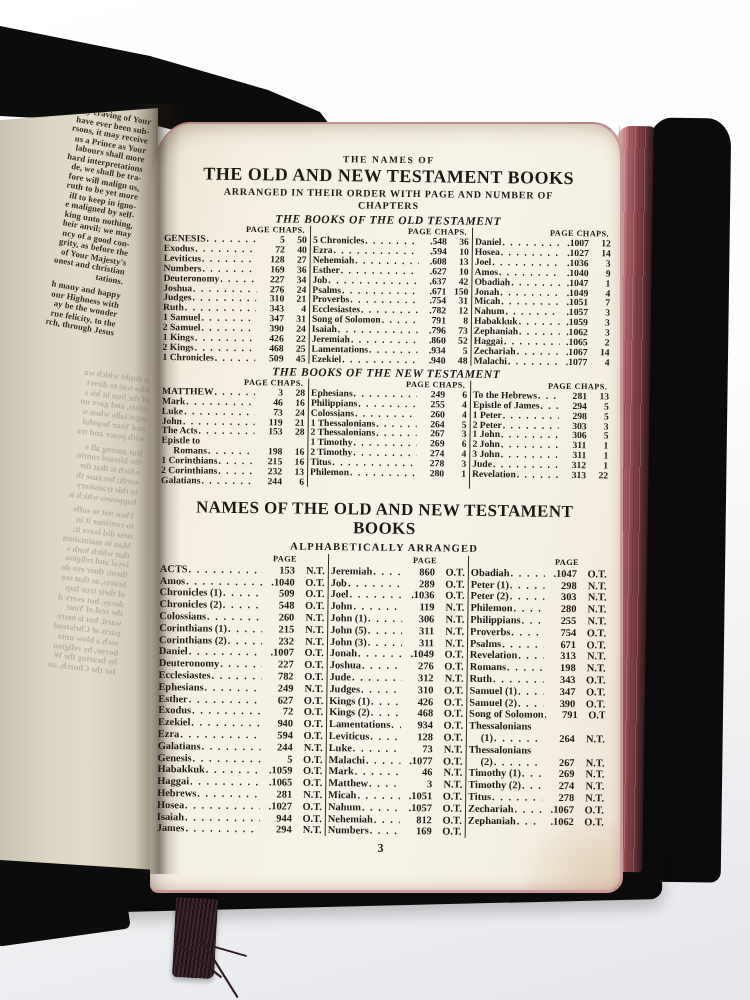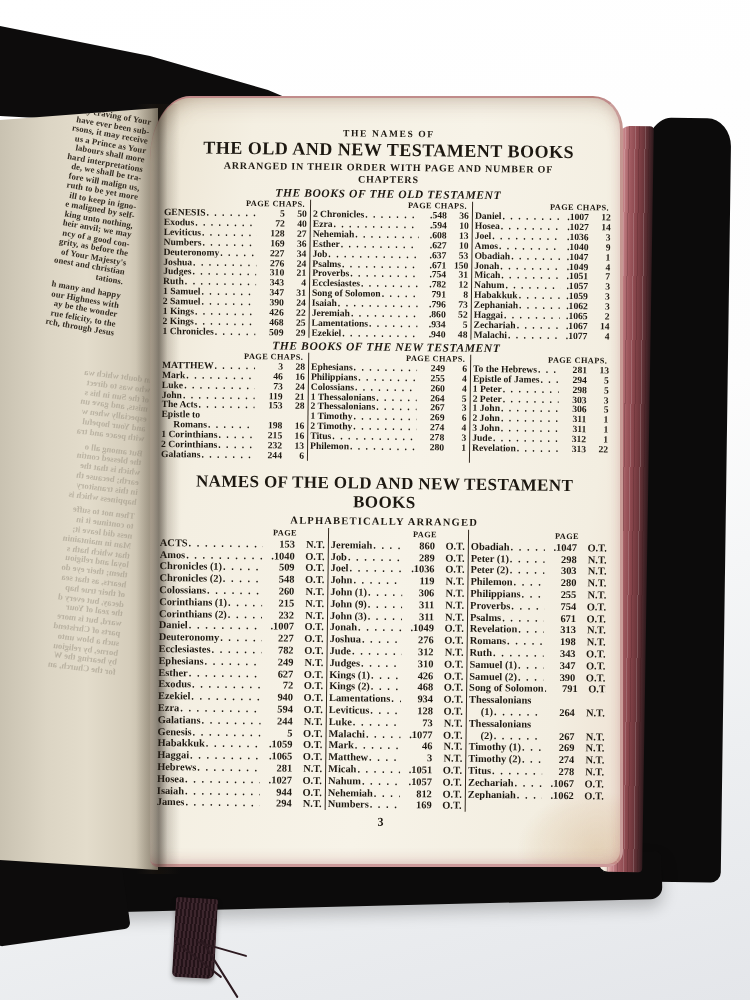--- a/index.html
+++ b/index.html
@@ -34,21 +34,21 @@
   .frag-line{white-space:nowrap;}
   .frag-line.gap,.st-line.gap{height:5px;line-height:5px;}
   #show-through{position:absolute;top:268px;right:6px;width:190px;transform:rotate(7deg);
     transform-origin:top right;text-align:left;font-size:8.6px;font-weight:700;
     line-height:9.8px;color:#948c7c;opacity:.5;}
   .st-line{transform:scaleX(-1);white-space:nowrap;}
   
   #gutter{left:136px;top:104px;width:44px;height:770px;z-index:5;pointer-events:none;
     background:linear-gradient(90deg,rgba(50,40,28,0) 0%,rgba(50,40,28,.26) 35%,rgba(28,21,13,.48) 52%,rgba(50,40,28,.16) 72%,rgba(50,40,28,0) 100%);}
   
-  #right-page{left:150px;top:96px;width:470px;height:766px;z-index:3;
+  #right-page{left:150px;top:122px;width:470px;height:766px;z-index:3;
     background:
       radial-gradient(ellipse 110px 80px at 95% 98%, rgba(200,165,115,.30), rgba(200,165,115,.10) 55%, transparent 72%),
       linear-gradient(100deg,#ebe3d1 0%,#f4efe2 18%,#f7f3e8 55%,#f3eee1 85%,#eee1d3 100%);
     border-radius:40px 30px 16px 8px / 64px 34px 16px 8px;
     border-top:2px solid rgba(150,58,66,.55);
     border-right:3px solid rgba(150,58,66,.45);
     border-bottom:3px solid rgba(164,70,80,.5);
     box-shadow:inset 16px 0 26px -16px rgba(95,75,50,.5),
                inset 0 16px 22px -14px rgba(130,95,70,.32),
                inset 0 -10px 14px -8px rgba(190,100,110,.25),
@@ -239,29 +239,29 @@
             <div class="brow">
               <span class="bn">2 Kings</span>
               <span class="dots"> . . . . . . . . . . . . . . . .</span>
               <span class="bp">468</span>
               <span class="bc">25</span>
             </div>
             <div class="brow">
               <span class="bn">1 Chronicles</span>
               <span class="dots"> . . . . . . . . . . . . . . . .</span>
               <span class="bp">509</span>
-              <span class="bc">29</span>
+              <span class="bc">45</span>
             </div>
           </div>
       </div>
       <div class="col">
         <div class="colhead">PAGE CHAPS.</div>
         <div>
             <div class="brow">
-              <span class="bn">2 Chronicles</span>
+              <span class="bn">5 Chronicles</span>
               <span class="dots"> . . . . . . . . . . . . . . . .</span>
               <span class="bp">.548</span>
               <span class="bc">36</span>
             </div>
             <div class="brow">
               <span class="bn">Ezra</span>
               <span class="dots"> . . . . . . . . . . . . . . . .</span>
               <span class="bp">.594</span>
               <span class="bc">10</span>
             </div>
@@ -274,21 +274,21 @@
             <div class="brow">
               <span class="bn">Esther</span>
               <span class="dots"> . . . . . . . . . . . . . . . .</span>
               <span class="bp">.627</span>
               <span class="bc">10</span>
             </div>
             <div class="brow">
               <span class="bn">Job</span>
               <span class="dots"> . . . . . . . . . . . . . . . .</span>
               <span class="bp">.637</span>
-              <span class="bc">53</span>
+              <span class="bc">42</span>
             </div>
             <div class="brow">
               <span class="bn">Psalms</span>
               <span class="dots"> . . . . . . . . . . . . . . . .</span>
               <span class="bp">.671</span>
               <span class="bc">150</span>
             </div>
             <div class="brow">
               <span class="bn">Proverbs</span>
               <span class="dots"> . . . . . . . . . . . . . . . .</span>
@@ -776,21 +776,21 @@
               <span class="bp">119</span>
               <span class="bt">N.T.</span>
             </div>
             <div class="brow">
               <span class="bn">John (1)</span>
               <span class="dots"> . . . . . . . . . . . . . . . .</span>
               <span class="bp">306</span>
               <span class="bt">N.T.</span>
             </div>
             <div class="brow">
-              <span class="bn">John (9)</span>
+              <span class="bn">John (5)</span>
               <span class="dots"> . . . . . . . . . . . . . . . .</span>
               <span class="bp">311</span>
               <span class="bt">N.T.</span>
             </div>
             <div class="brow">
               <span class="bn">John (3)</span>
               <span class="dots"> . . . . . . . . . . . . . . . .</span>
               <span class="bp">311</span>
               <span class="bt">N.T.</span>
             </div>

